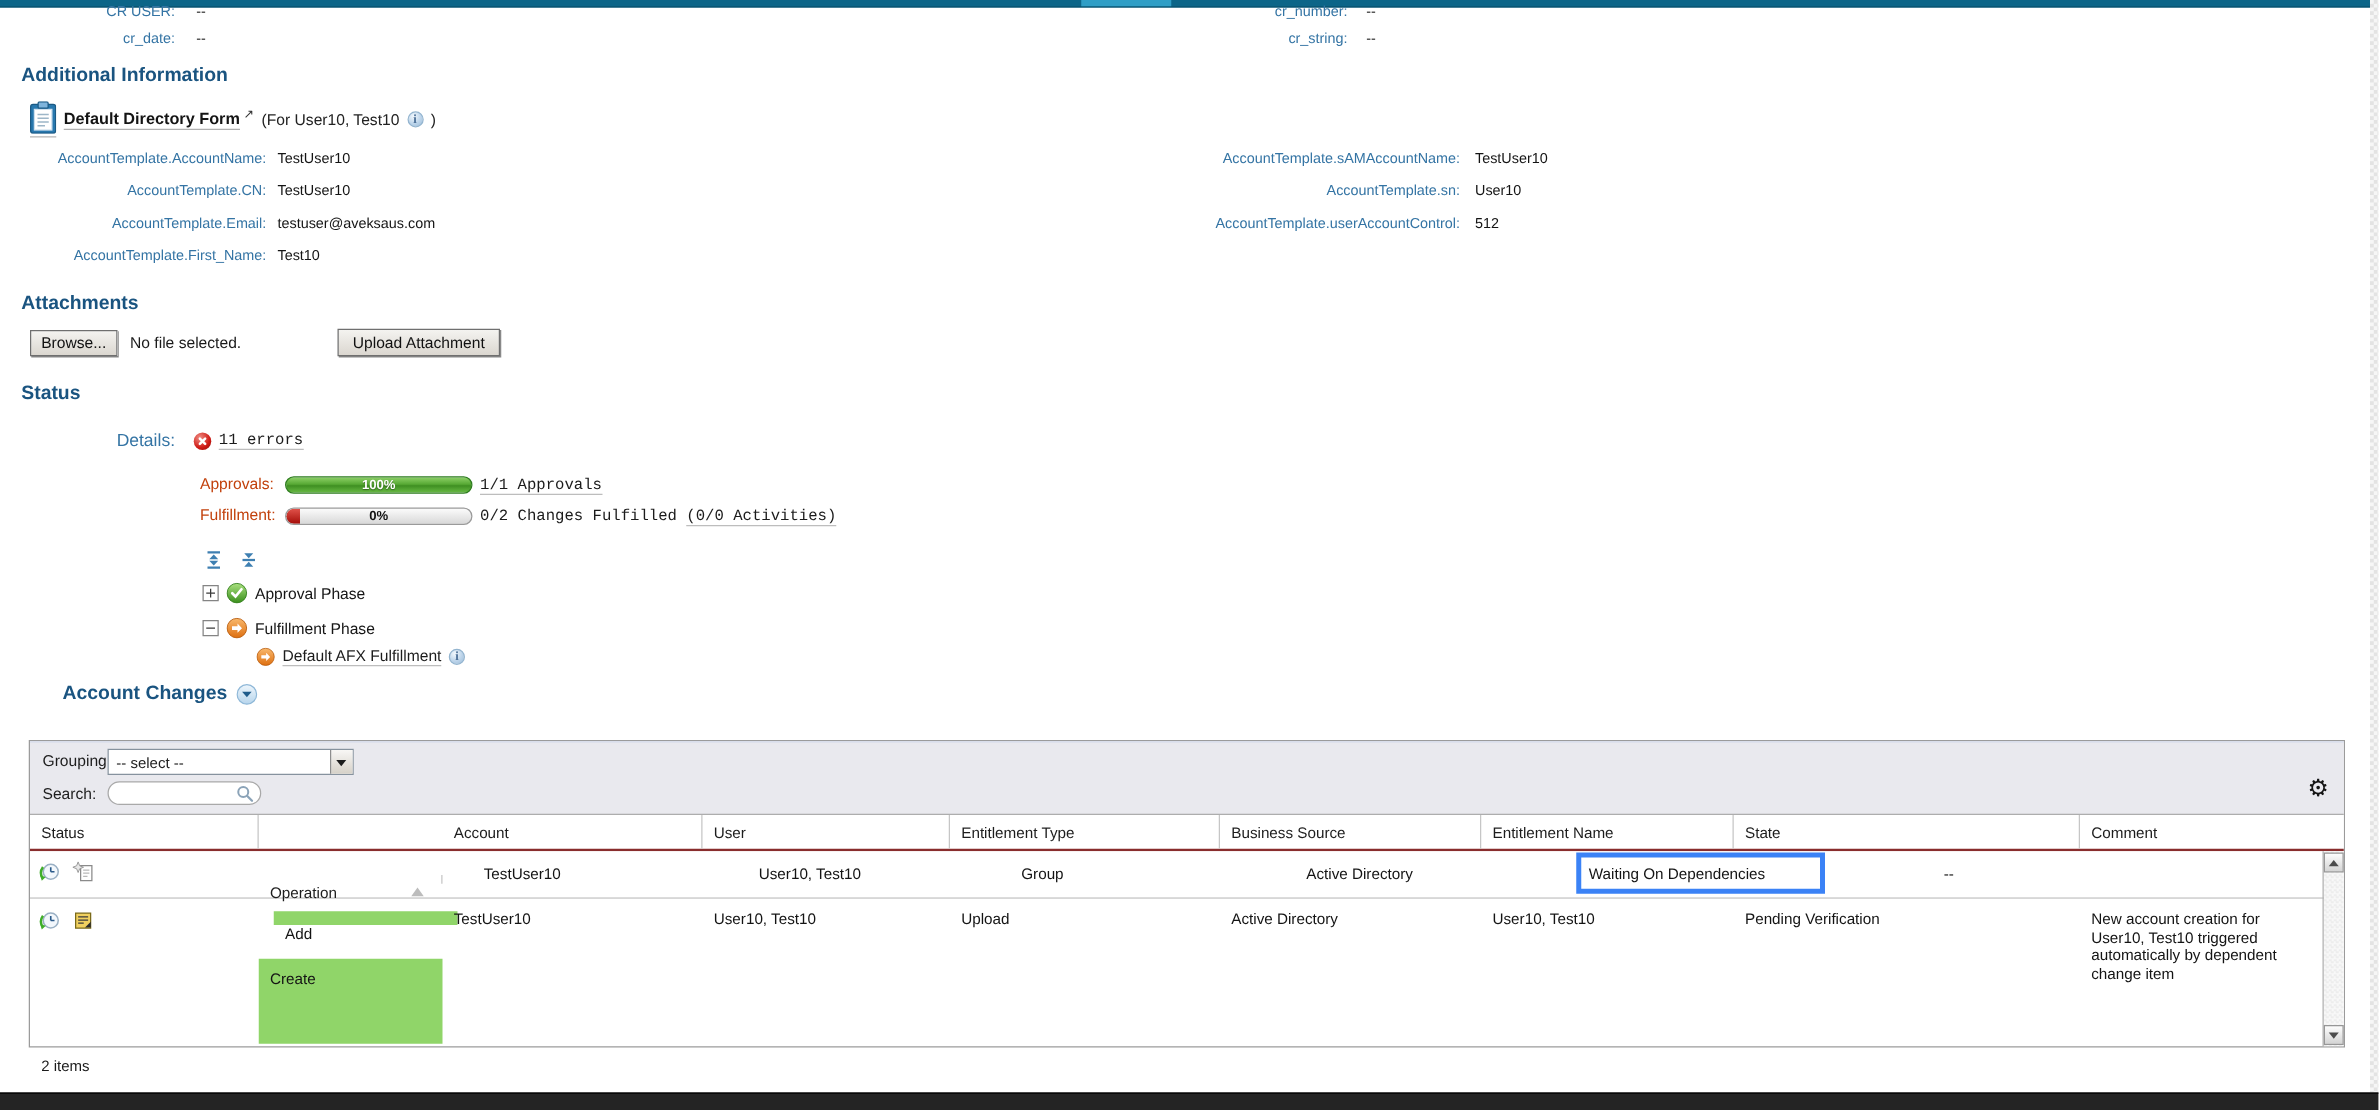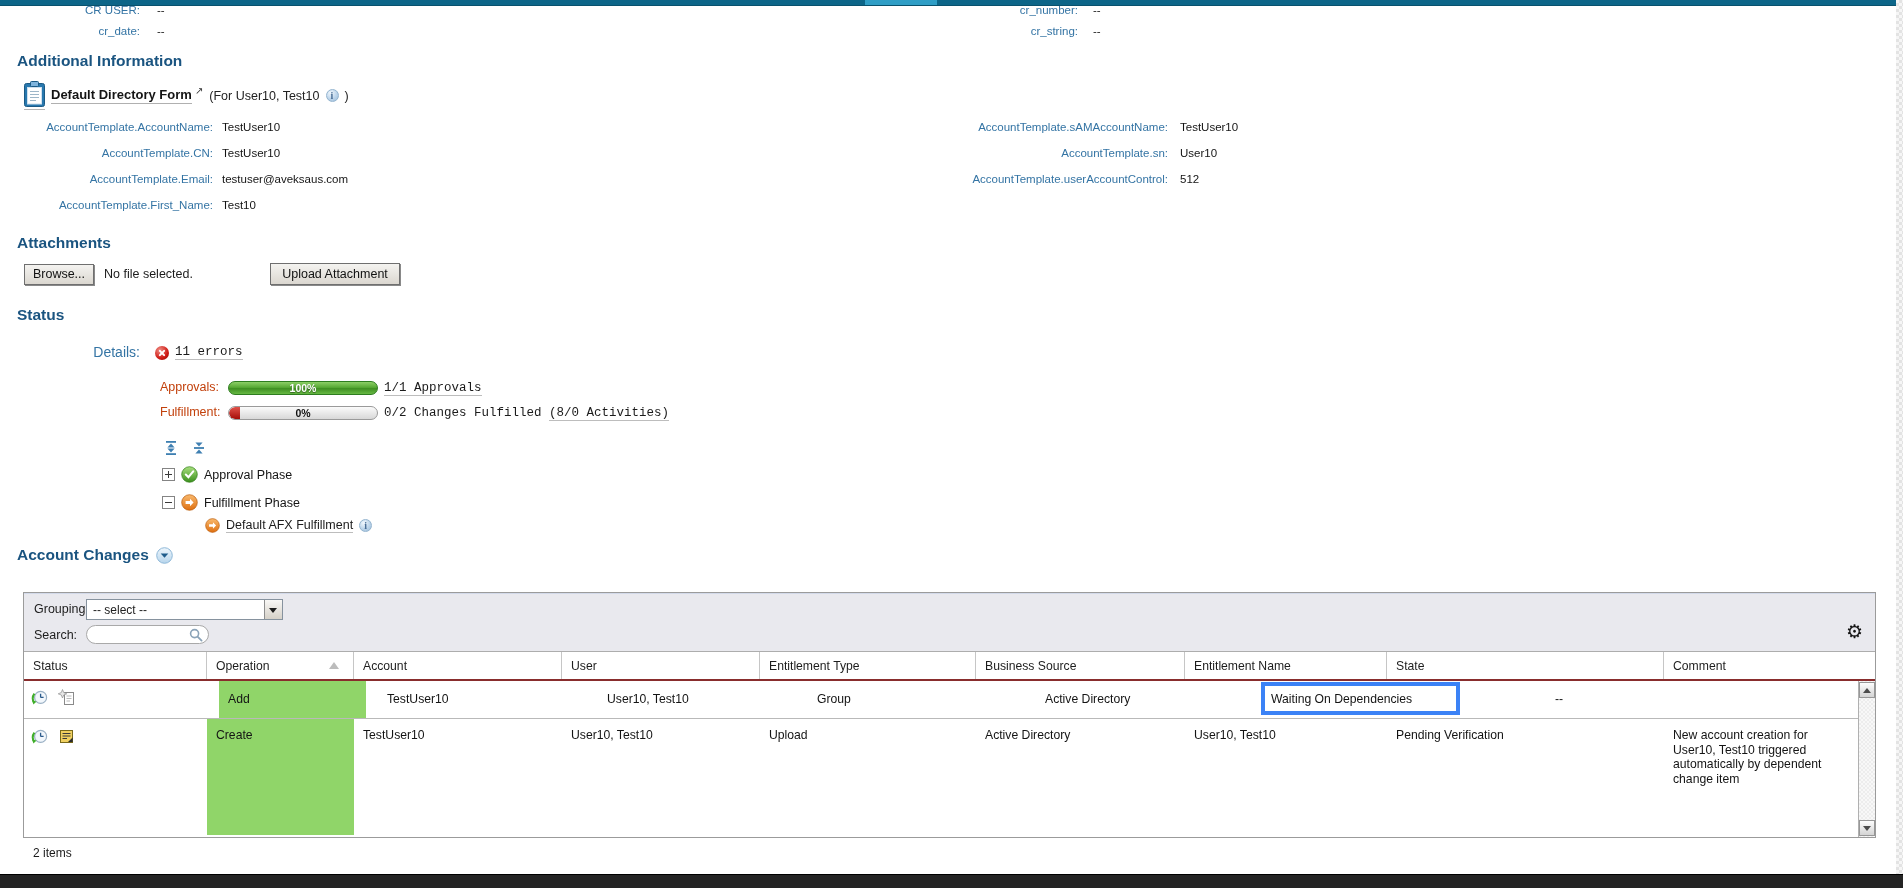--- a/index.html
+++ b/index.html
@@ -61,40 +61,40 @@
   .search-pill input{position:absolute;left:8px;top:1px;width:92px;height:15px;border:none;outline:none;font-size:12px;background:transparent;}
   .mag{position:absolute;right:5px;top:2px;}
   .gear{position:absolute;right:9px;top:28px;width:20px;height:20px;cursor:pointer;}
   .gear::before{content:"⚙";font-size:19px;color:#141414;line-height:20px;}
   
   .grid{position:relative;height:185px;}
   .hrow{display:flex;height:29px;border-bottom:2px solid #892d2d;box-sizing:border-box;background:#fff;}
   .hc{box-sizing:border-box;padding:7px 0 0 9px;font-size:12.2px;color:#1d1d1d;border-right:1px solid #c6c6c6;position:relative;cursor:pointer;}
   .brow{display:flex;box-sizing:border-box;background:#fff;}
   .bc{box-sizing:border-box;padding:11px 0 0 9px;font-size:12.2px;color:#141414;}
-  .c0{width:183px;}.c1{width:147px;}.c2{width:208px;}.c3{width:198px;}.c4{width:216px;}
+  .c0{width:183px;}.c1{width:147px;margin-top:48px;}.c2{width:208px;}.c3{width:198px;}.c4{width:216px;}
   .c5{width:209px;}.c6{width:202px;}.c7{width:277px;}.c8{flex:1;}
   .row1{height:38px;border-bottom:1px solid #b9b9b9;gap:12px;}
   .row2{height:116px;}
   .row2 .bc{padding-top:9px;}
   .green-cell{background:#90d569;}
   .sort-asc{position:absolute;right:14px;top:10px;width:0;height:0;border-left:5px solid transparent;border-right:5px solid transparent;border-bottom:7px solid #bcbcbc;}
   .stat-icons{display:flex;gap:9px;padding-top:7px;padding-left:7px;}
   .redbox{display:inline-block;border:4px solid #3b82f6;padding:6px 44px 4px 6px;margin:1px 0 0 -5px;line-height:15px;background:transparent;}
   .comment-txt{width:178px;line-height:14.5px;white-space:normal;}
   
   .vscroll{position:absolute;right:0;top:29px;bottom:0;width:17px;border-left:1px solid #b0b0b0;
     background-image:conic-gradient(#ededed 25%,#f8f8f8 0 50%,#ededed 0 75%,#f8f8f8 0);background-size:4px 4px;box-sizing:border-box;}
   .sb-btn{position:absolute;left:0;width:16px;height:16px;background:linear-gradient(#fdfdfd,#d4d4d4);border:1px solid #979797;box-sizing:border-box;cursor:pointer;}
   .sb-btn.up{top:1px;}.sb-btn.down{bottom:1px;}
   .sb-btn .tri-up{position:absolute;left:3px;top:5px;width:0;height:0;border-left:4px solid transparent;border-right:4px solid transparent;border-bottom:5px solid #4c4c4c;}
   .sb-btn .tri-down{position:absolute;left:3px;top:5px;width:0;height:0;border-left:4px solid transparent;border-right:4px solid transparent;border-top:5px solid #4c4c4c;}
   .footer-count{position:absolute;left:33px;top:846px;font-size:12px;color:#1b1b1b;}
   .ac-title{position:absolute;left:17px;top:546px;display:flex;align-items:center;gap:7px;}
-  .ac-title .t{color:#1a5480;font-size:15.5px;font-weight:bold;}
+  .ac-title .t{color:#1a5480;font-size:15.5px;font-weight:bold;margin-left:33px;}
 </style>
 </head>
 <body>
 
 <svg width="0" height="0" style="position:absolute">
   <defs>
     <linearGradient id="g-green" x1="0" y1="0" x2="0" y2="1">
         <stop offset="0" stop-color="#a9e07f"></stop>
         <stop offset="1" stop-color="#3a8f1c"></stop>
       </linearGradient>
@@ -167,21 +167,21 @@
   <div class="lbl" style="left:0;top:345px;width:140px;font-size:14px">Details:</div>
   <span class="err-icon" style="left:155px;top:346px"></span>
   <span class="ptext link" style="left:175px;top:345px">11 errors</span>
 
   <span class="plabel" style="left:160px;top:380px">Approvals:</span>
   <div class="pbar green" style="left:228px;top:381px"><span>100%</span></div>
   <span class="ptext link" style="left:384px;top:381px">1/1 Approvals</span>
 
   <span class="plabel" style="left:160px;top:405px">Fulfillment:</span>
   <div class="pbar gray" style="left:228px;top:406px"><span class="redcap"></span><span style="position:relative">0%</span></div>
-  <span class="ptext" style="left:384px;top:406px"><span>0/2 Changes Fulfilled</span> <span class="link">(8/0 Activities)</span></span>
+  <span class="ptext" style="left:384px;top:406px"><span>0/2 Changes Fulfilled</span> <span class="link">(0/0 Activities)</span></span>
 
   <div class="tree-row" style="left:163px;top:440px;gap:12px">
     <span class="tool-icon">
       <svg width="16" height="16" viewBox="0 0 16 16" fill="#3e7fb1">
           <rect x="3" y="1" width="10" height="1.8"></rect>
           <polygon points="8,3.6 11.6,7.4 4.4,7.4"></polygon>
           <polygon points="8,12.4 4.4,8.6 11.6,8.6"></polygon>
           <rect x="3" y="13.2" width="10" height="1.8"></rect>
         </svg>
     </span>

